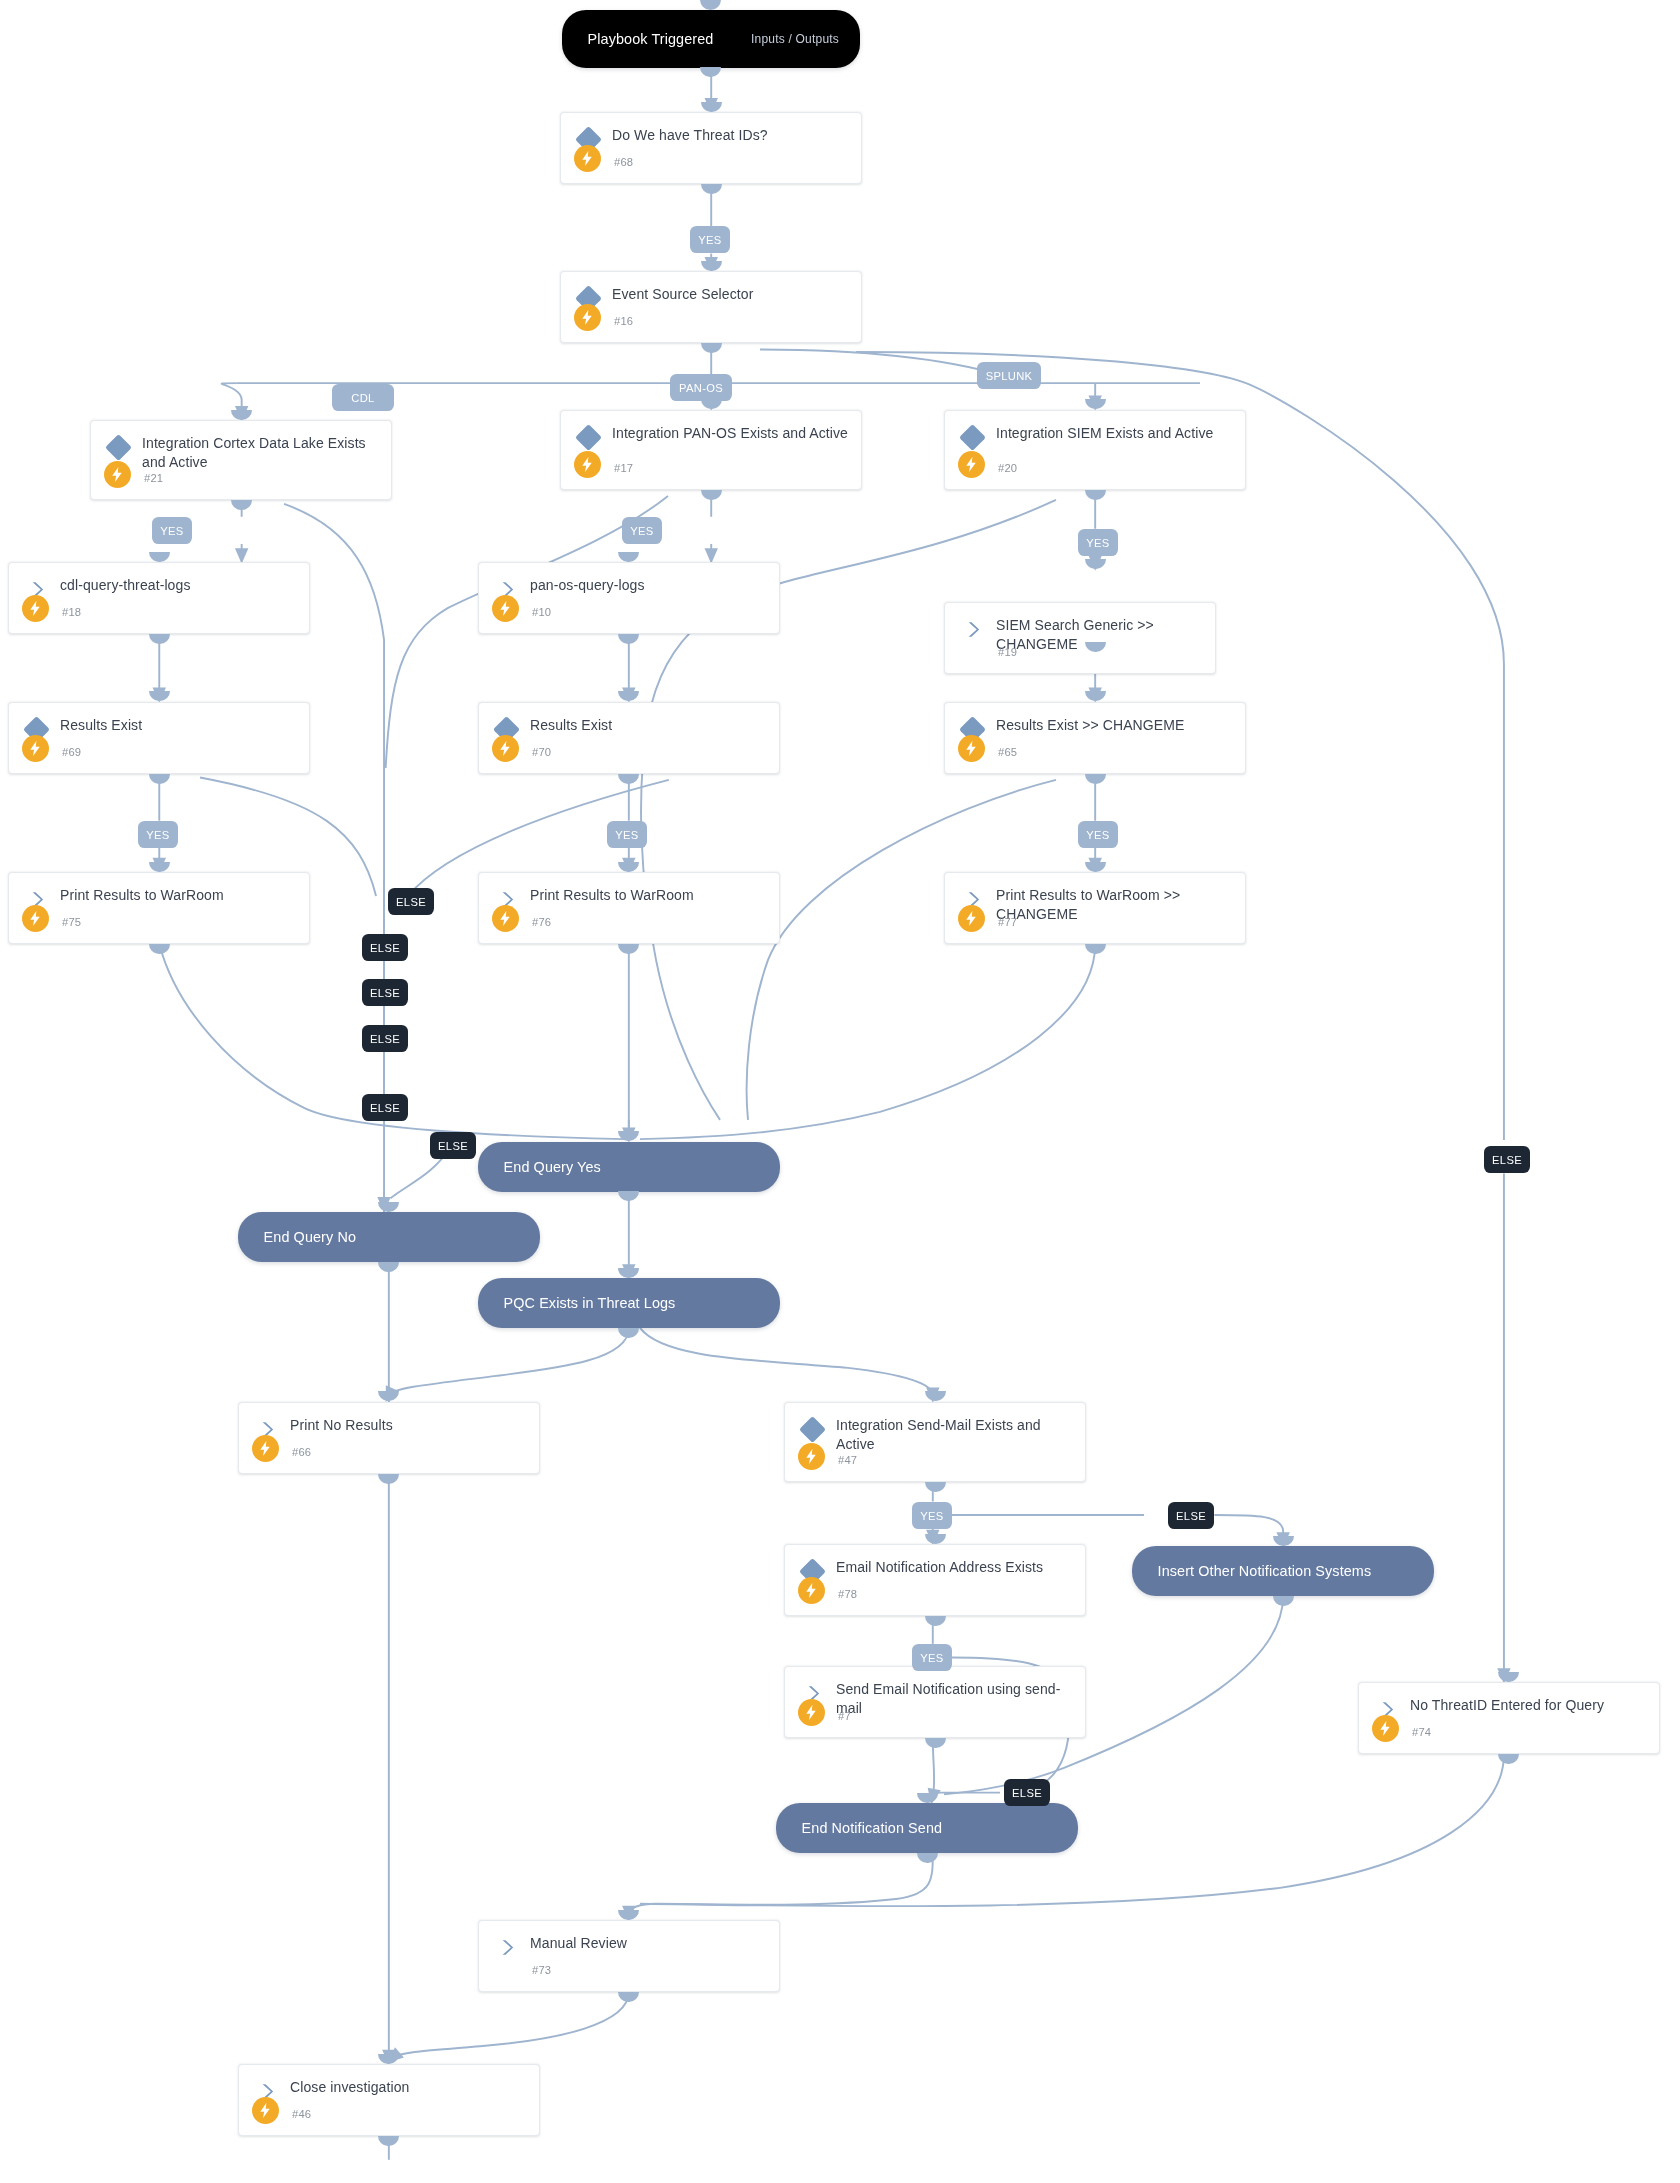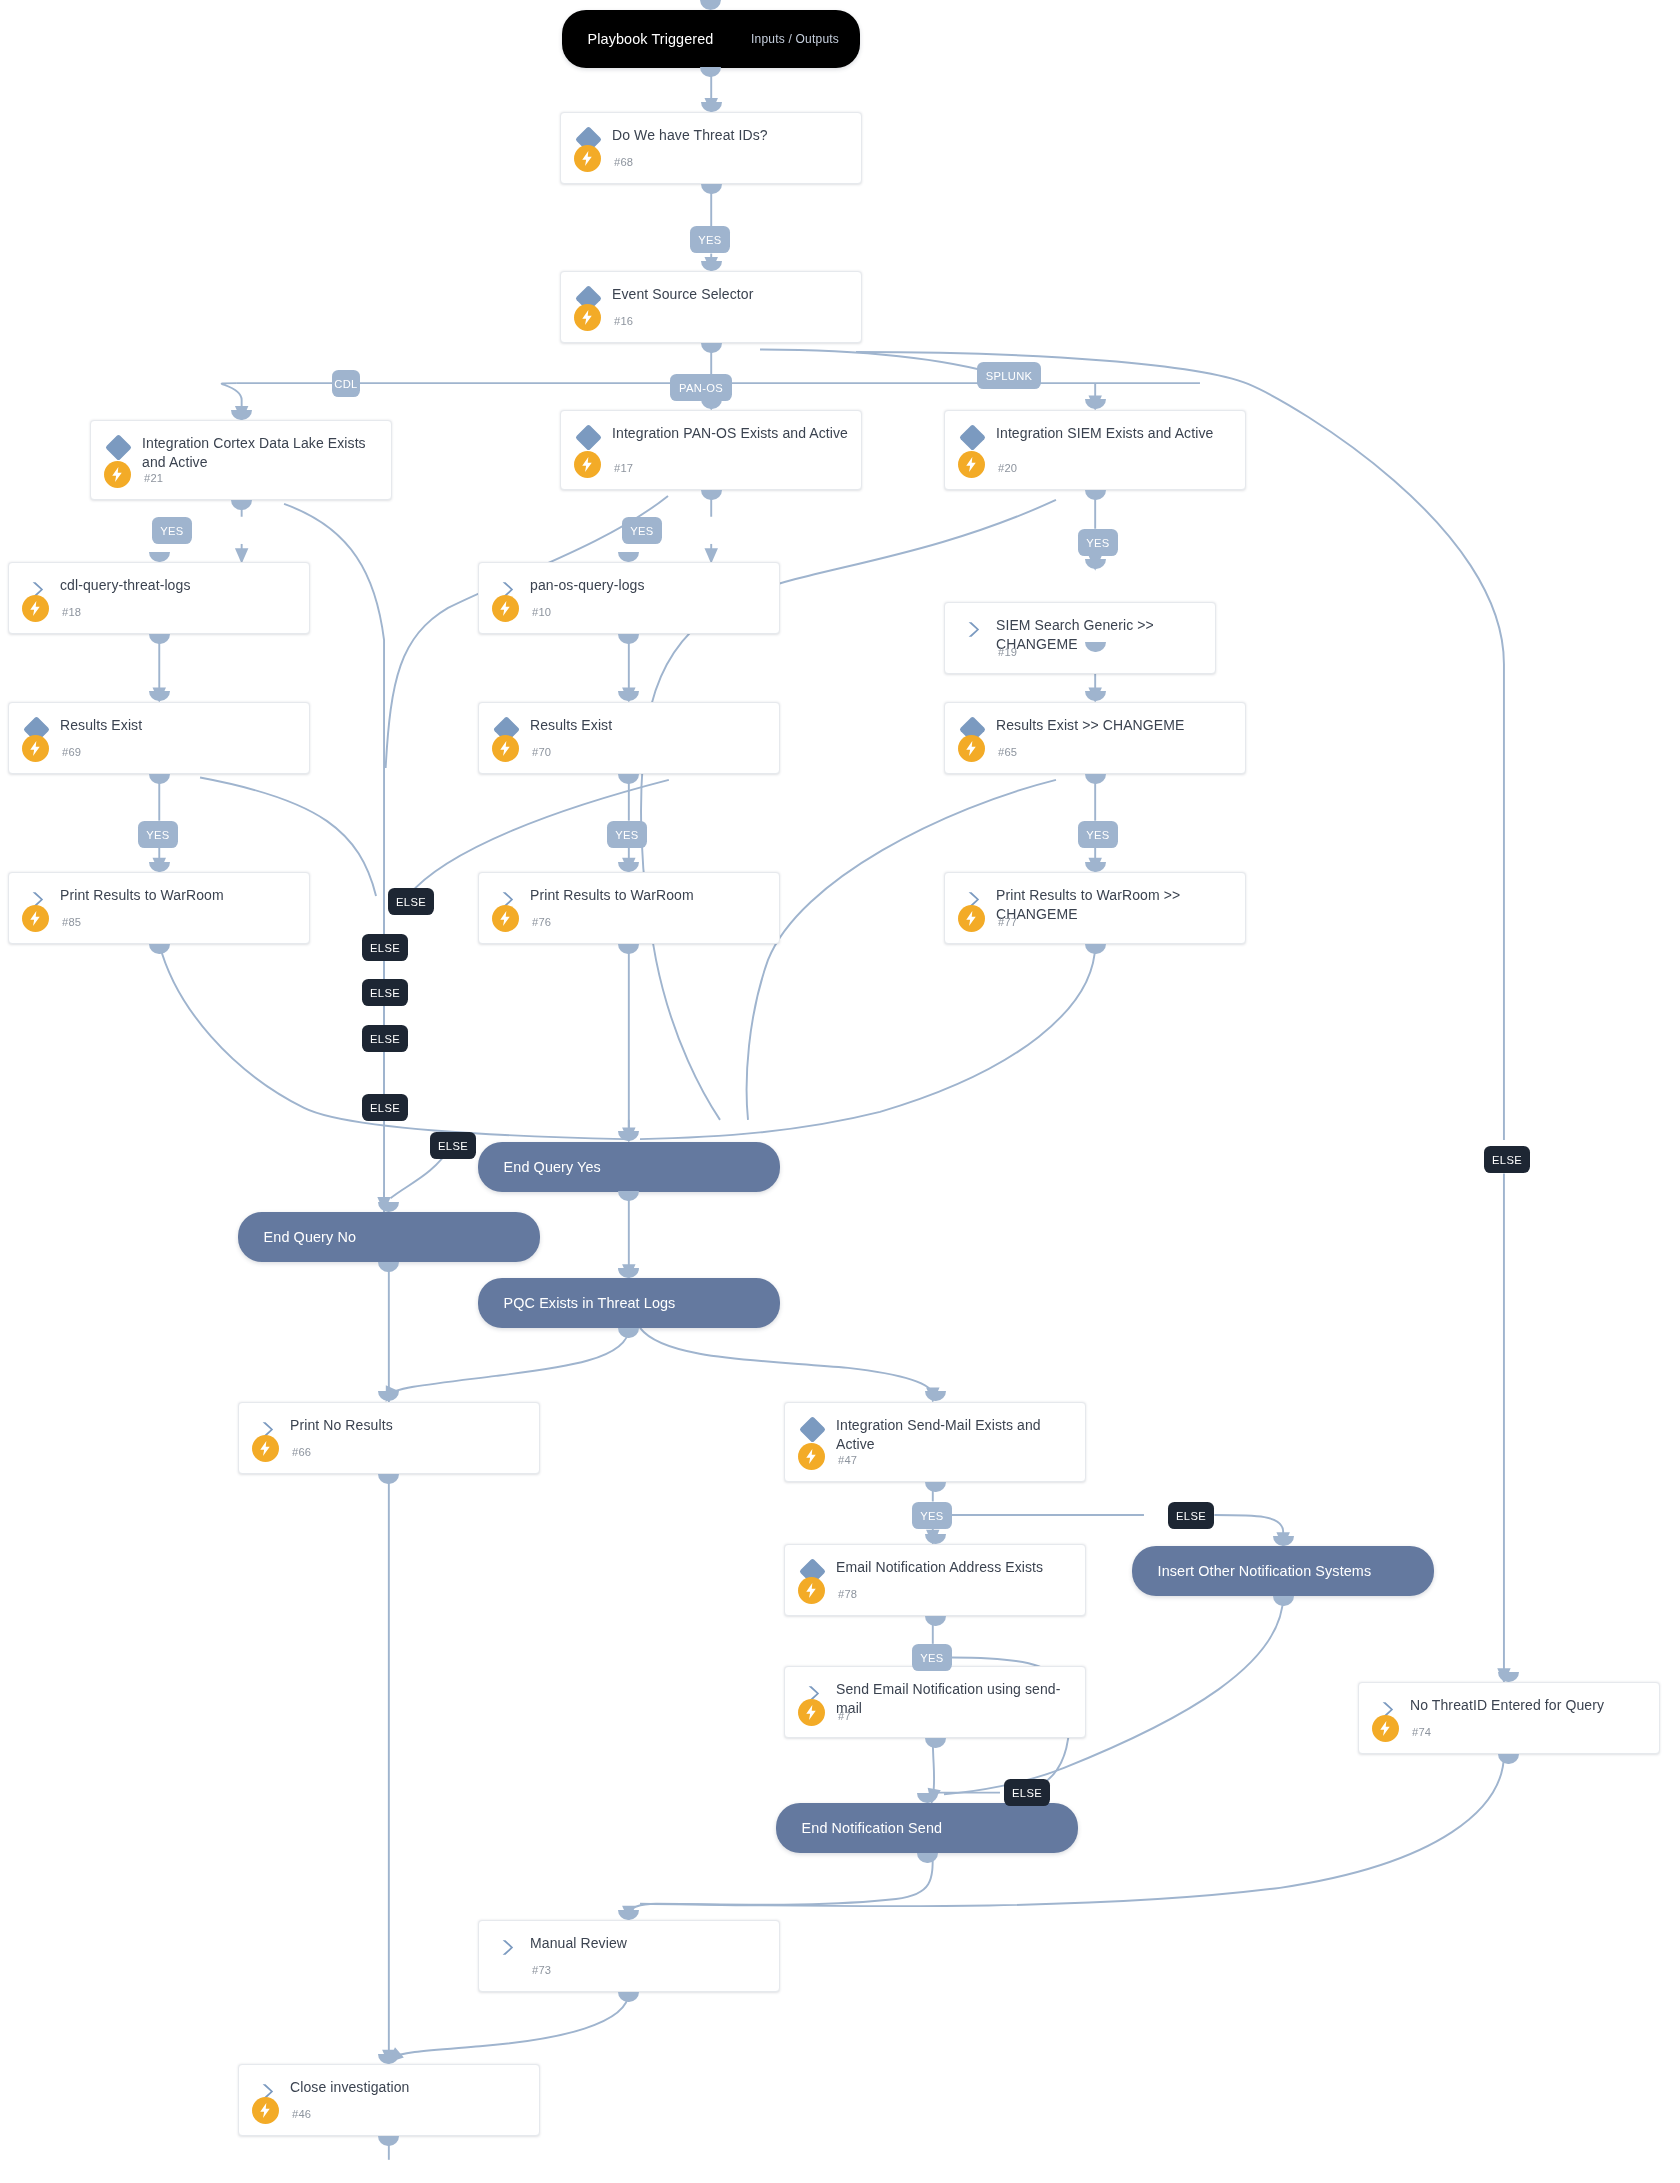--- a/index.html
+++ b/index.html
@@ -421,21 +421,21 @@
       <div class="task" style="left: 8px; top: 872px; width: 302px; height: 72px;">
         <div class="tk-icon"><svg viewBox="0 0 26 26" width="21" height="21" aria-hidden="true">
             <path d="M7 4 L17 13 L7 22 L10.5 22 L20 13 L10.5 4 Z" fill="#7b9ac0"></path>
           </svg></div>
         <div class="tk-title">Print Results to WarRoom</div>
         <div class="tk-bolt">
           <svg viewBox="0 0 15 19" aria-hidden="true">
             <path d="M9.2 0 L1.5 11 L6.4 11 L5 19 L13.5 7.4 L8.4 7.4 Z" fill="#ffffff"></path>
           </svg>
         </div>
-        <div class="tk-num">#85</div>
+        <div class="tk-num">#75</div>
       </div>
       <div class="nub top" style="left: 149px; top: 862px;"></div>
       <div class="nub bot" style="left: 149px; top: 944px;"></div>
       <div class="task" style="left: 478px; top: 872px; width: 302px; height: 72px;">
         <div class="tk-icon"><svg viewBox="0 0 26 26" width="21" height="21" aria-hidden="true">
             <path d="M7 4 L17 13 L7 22 L10.5 22 L20 13 L10.5 4 Z" fill="#7b9ac0"></path>
           </svg></div>
         <div class="tk-title">Print Results to WarRoom</div>
         <div class="tk-bolt">
           <svg viewBox="0 0 15 19" aria-hidden="true">
@@ -572,21 +572,21 @@
         <div class="tk-bolt">
           <svg viewBox="0 0 15 19" aria-hidden="true">
             <path d="M9.2 0 L1.5 11 L6.4 11 L5 19 L13.5 7.4 L8.4 7.4 Z" fill="#ffffff"></path>
           </svg>
         </div>
         <div class="tk-num">#46</div>
       </div>
       <div class="nub top" style="left: 378px; top: 2054px;"></div>
       <div class="nub bot" style="left: 378px; top: 2136px;"></div>
       <div class="blabel yes" style="left: 690px; top: 226px; width: 40px;">YES</div>
-      <div class="blabel cond" style="left: 332px; top: 370px; width: 28px;">CDL</div>
+      <div class="blabel cond" style="left: 332px; top: 384px; width: 62px;">CDL</div>
       <div class="blabel cond" style="left: 670px; top: 374px; width: 62px;">PAN-OS</div>
       <div class="blabel cond" style="left: 977px; top: 362px; width: 64px;">SPLUNK</div>
       <div class="blabel yes" style="left: 152px; top: 517px; width: 40px;">YES</div>
       <div class="blabel yes" style="left: 622px; top: 517px; width: 40px;">YES</div>
       <div class="blabel yes" style="left: 1078px; top: 529px; width: 40px;">YES</div>
       <div class="blabel yes" style="left: 138px; top: 821px; width: 40px;">YES</div>
       <div class="blabel yes" style="left: 607px; top: 821px; width: 40px;">YES</div>
       <div class="blabel yes" style="left: 1078px; top: 821px; width: 40px;">YES</div>
       <div class="blabel els" style="left: 388px; top: 888px; width: 46px;">ELSE</div>
       <div class="blabel els" style="left: 362px; top: 934px; width: 46px;">ELSE</div>

